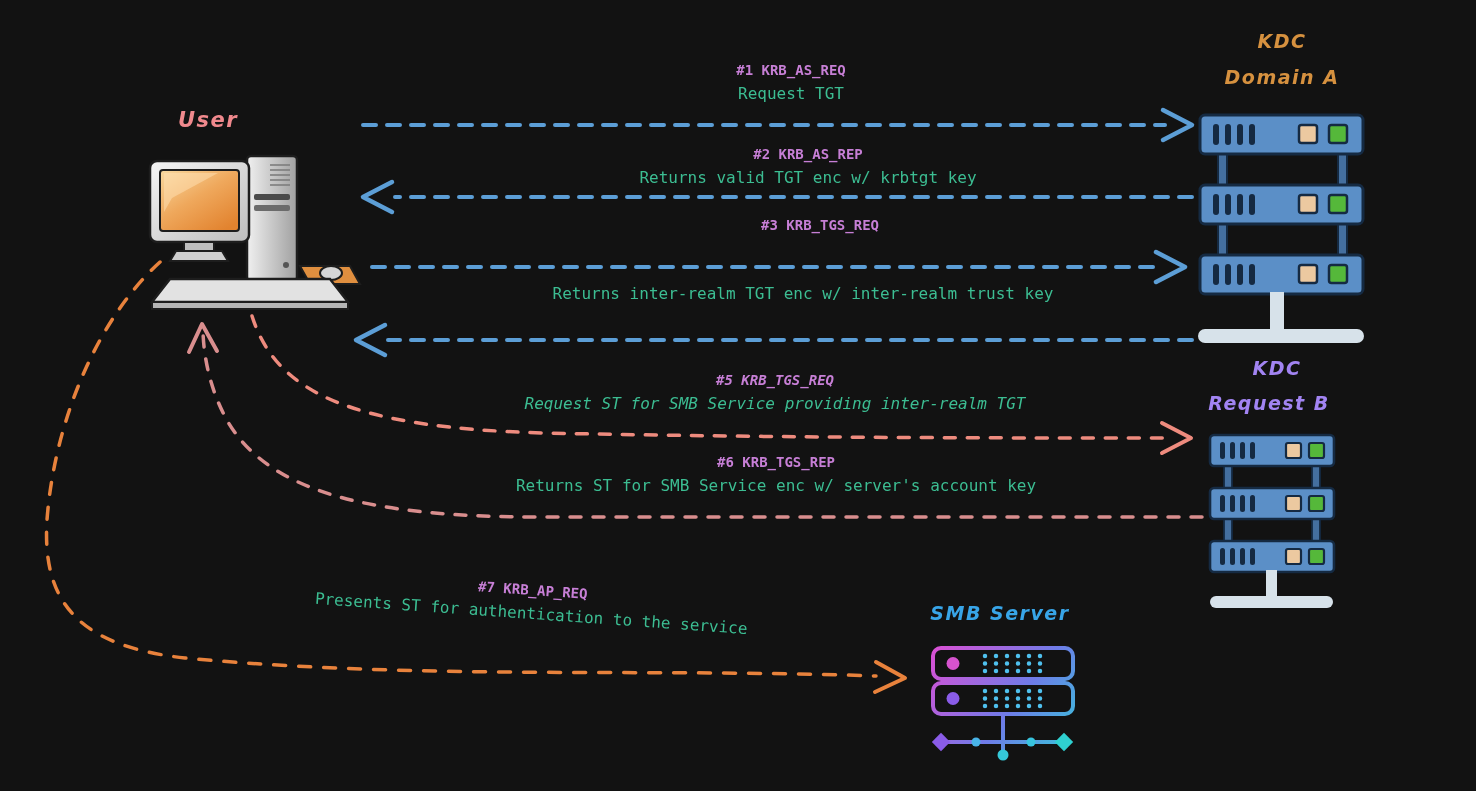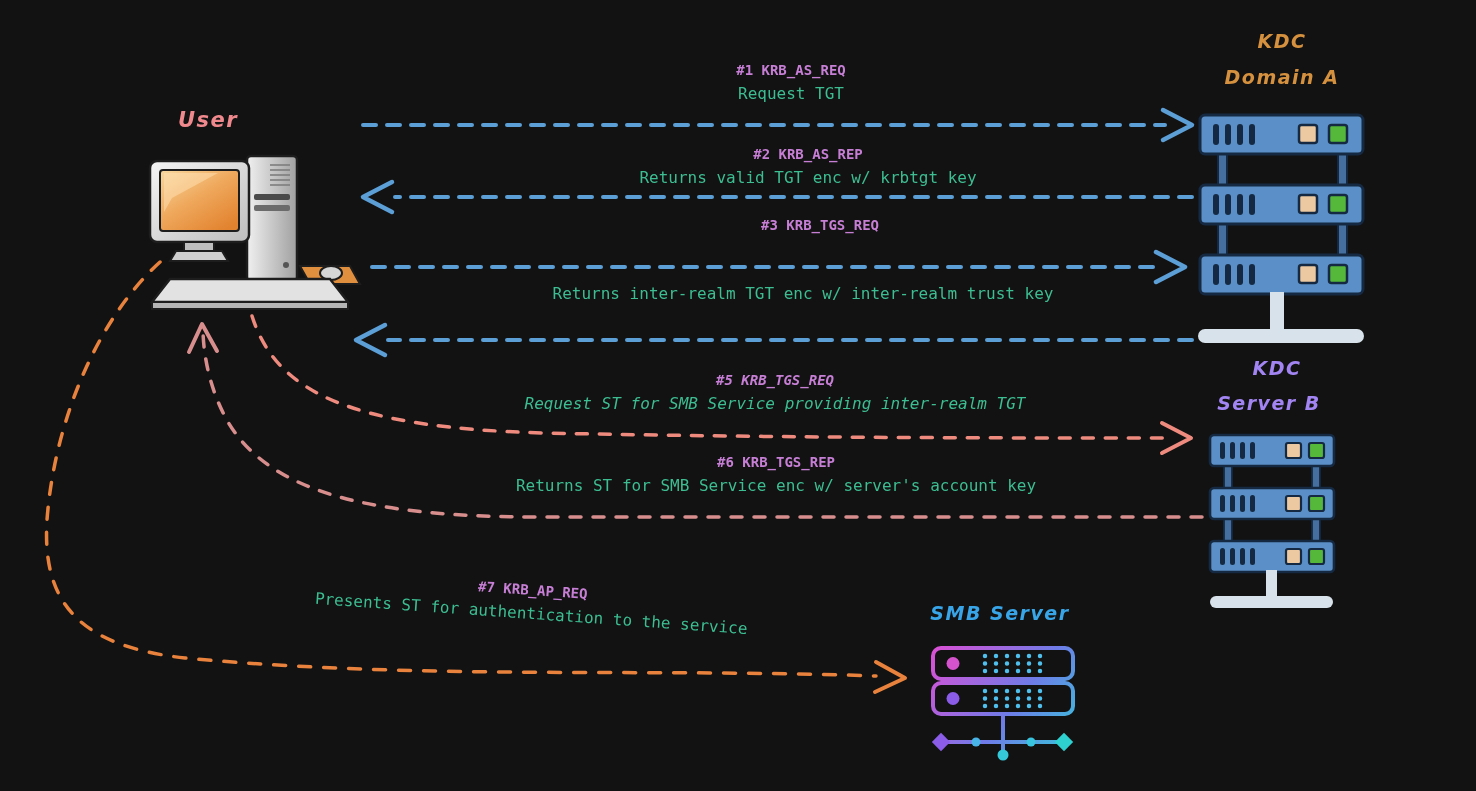--- a/index.html
+++ b/index.html
@@ -207,21 +207,21 @@
       <circle cx="976" cy="742" r="4.5" fill="#49b4e8"></circle>
       <circle cx="1031" cy="742" r="4.5" fill="#38c4de"></circle>
       <circle cx="1003" cy="755" r="5.5" fill="#35c8d8"></circle>
     </g>
   </svg>
 
   <div class="node-label lbl-user" style="left:208px; top:108px;font-style:italic;">User</div>
   <div class="node-label lbl-kdc-a" style="left:1282px; top:30px;">KDC</div>
   <div class="node-label lbl-kdc-a" style="left:1282px; top:66px;">Domain A</div>
   <div class="node-label lbl-kdc-b" style="left:1277px; top:357px;">KDC</div>
-  <div class="node-label lbl-kdc-b" style="left:1269px; top:392px;">Server B</div>
+  <div class="node-label lbl-kdc-b" style="left:1269px; top:392px;">Request B</div>
   <div class="node-label lbl-smb" style="left:1000px; top:602px;">SMB Server</div>
 
   <div class="msg" style="left:791px; top:62px;">
     <div class="msg-id">#1 KRB_AS_REQ</div>
     <div class="msg-desc">Request TGT</div>
   </div>
   <div class="msg" style="left:808px; top:146px;">
     <div class="msg-id">#2 KRB_AS_REP</div>
     <div class="msg-desc">Returns valid TGT enc w/ krbtgt key</div>
   </div>

